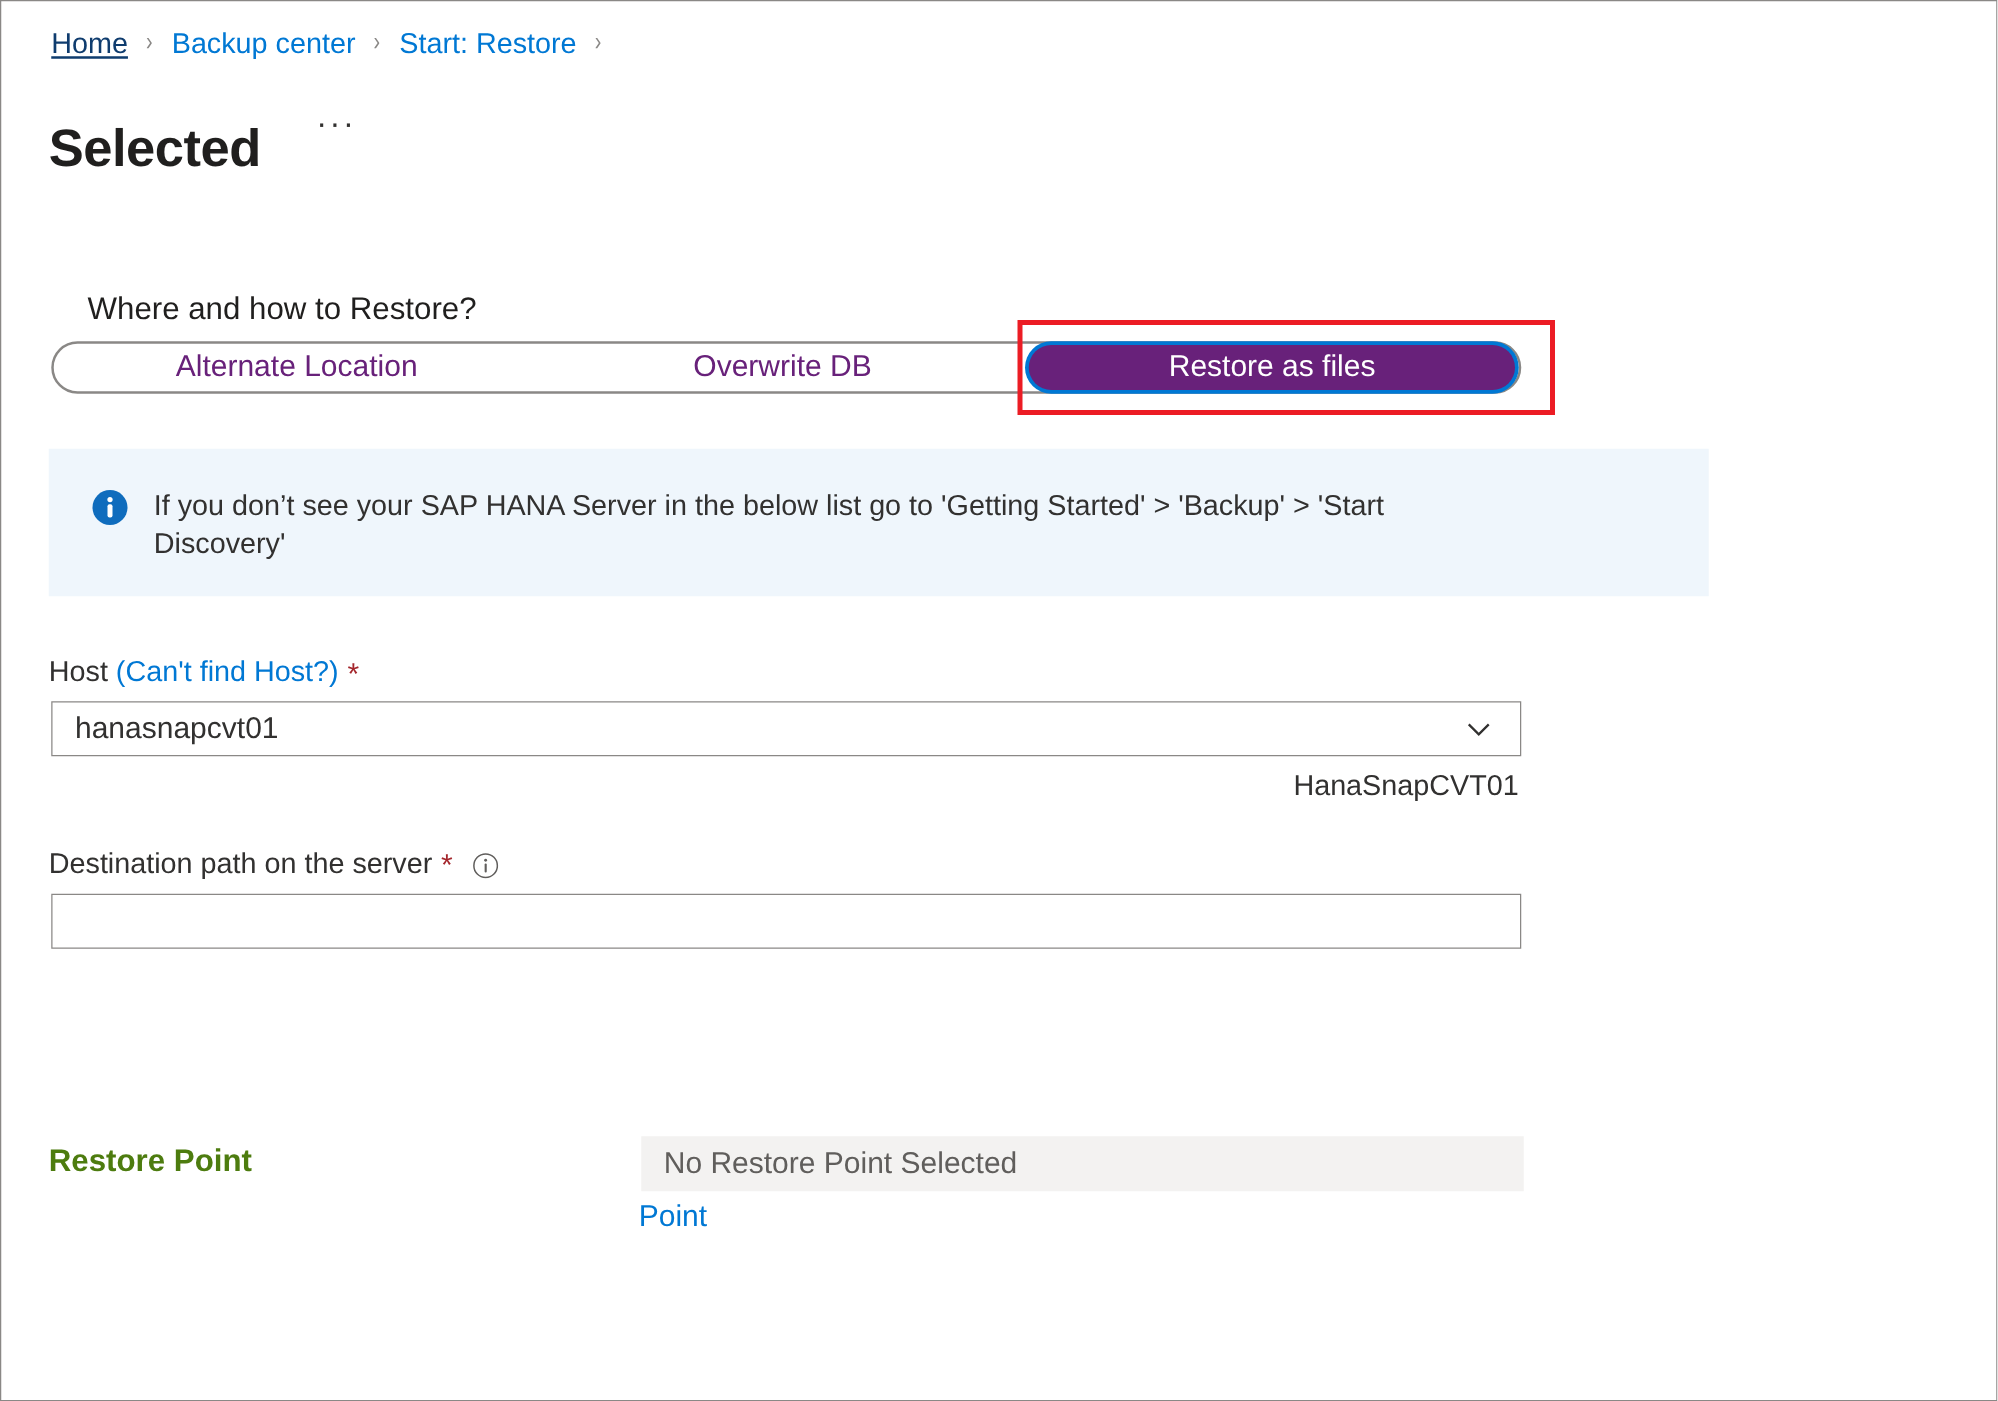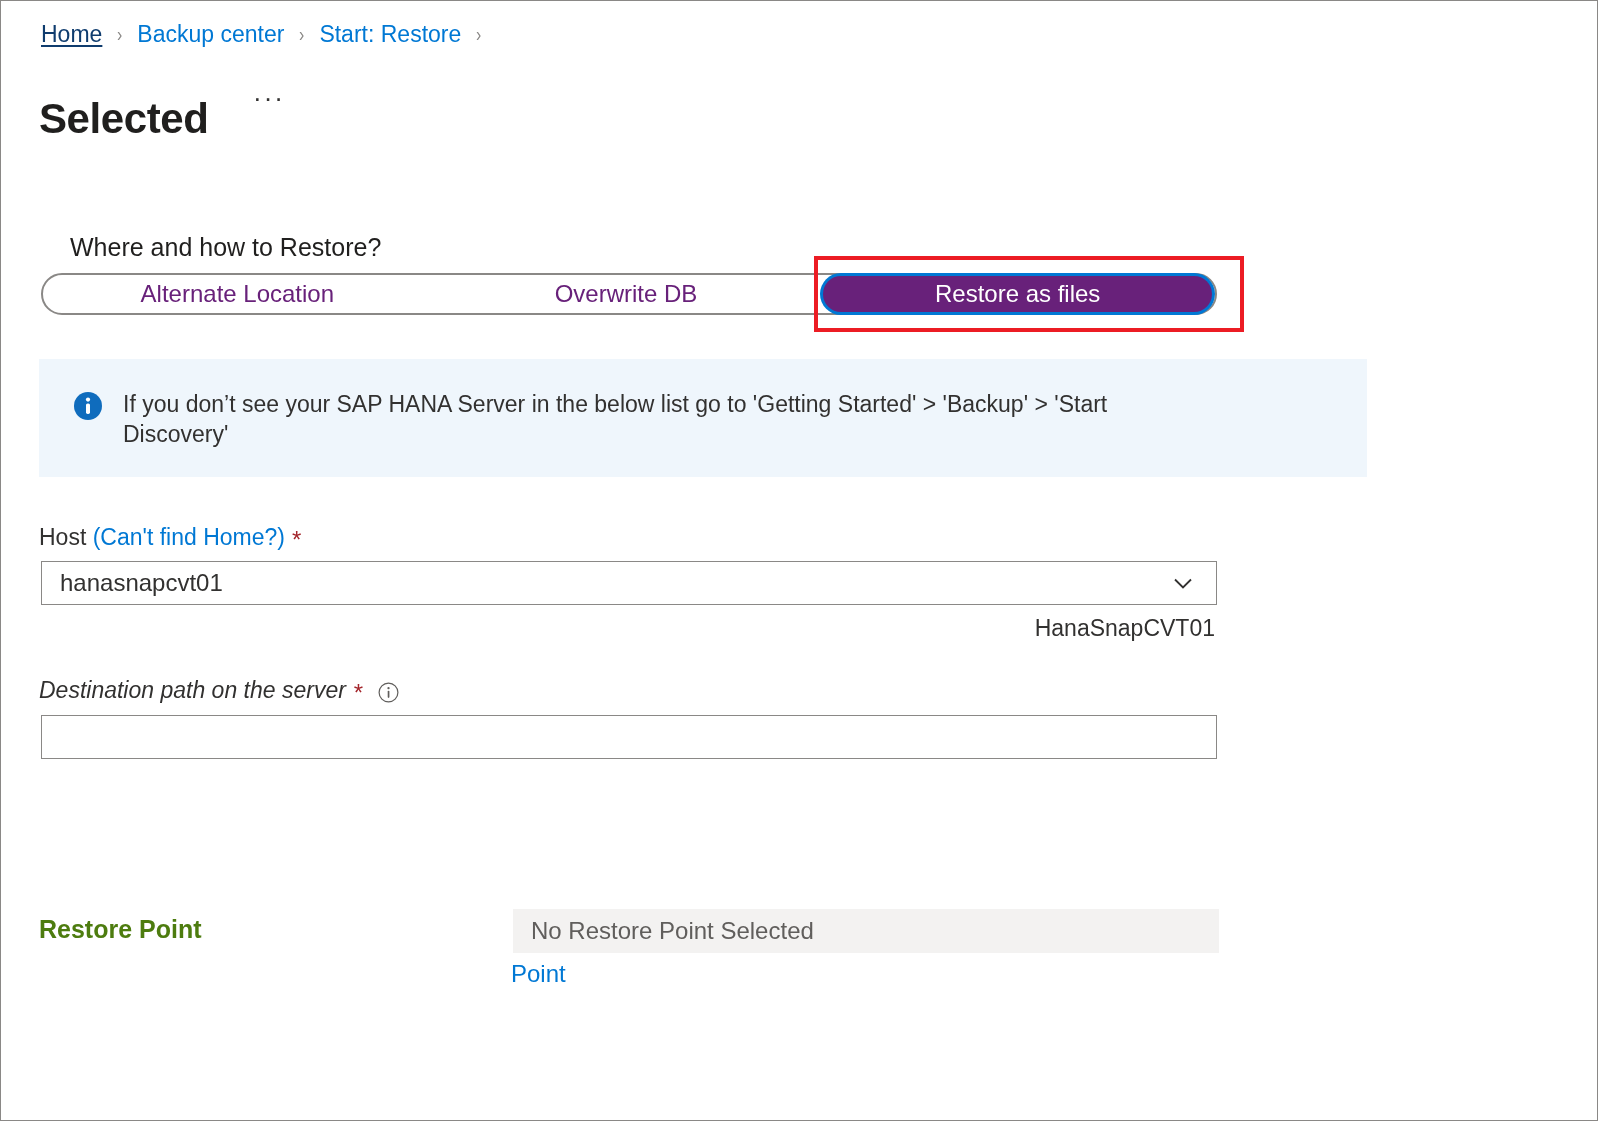--- a/index.html
+++ b/index.html
@@ -168,21 +168,21 @@
   
   .field-label {
     position: absolute;
     font-size: 23px;
     line-height: 30px;
     color: #323130;
     display: flex;
     align-items: center;
   }
   .label-host { left: 38px; top: 521px; }
-  .label-dest { left: 38px; top: 674px; font-style: italic; }
+  .label-dest { left: 38px; top: 674px; }
   .sub-link {
     color: #0078d4;
     text-decoration: none;
     cursor: pointer;
   }
   .req-star {
     color: #a4262c;
     font-size: 24px;
     margin-left: 7px;
     line-height: 20px;
@@ -315,21 +315,21 @@
         <circle cx="15" cy="8.6" r="2.1" fill="#ffffff"></circle>
         <rect x="13" y="12.4" width="4" height="10.5" rx="1.6" fill="#ffffff"></rect>
       </svg>
     </span>
     <div class="info-text">If you don’t see your SAP HANA Server in the below list go to 'Getting Started' &gt; 'Backup' &gt; 'Start Discovery'</div>
   </div>
 
   <div class="field-label label-host">
     <span>Host</span>
     <span>&nbsp;</span>
-    <a class="sub-link" href="#">(Can't find Home?)</a>
+    <a class="sub-link" href="#">(Can't find Host?)</a>
     <span class="req-star">*</span>
   </div>
   <div class="combo">
     <span class="combo-value">hanasnapcvt01</span>
     <span class="chevron">
       <svg viewBox="0 0 26 26" width="26" height="26" xmlns="http://www.w3.org/2000/svg">
         <path d="M5 9.5 L13 17.5 L21 9.5" fill="none" stroke="#323130" stroke-width="1.8"></path>
       </svg>
     </span>
   </div>

